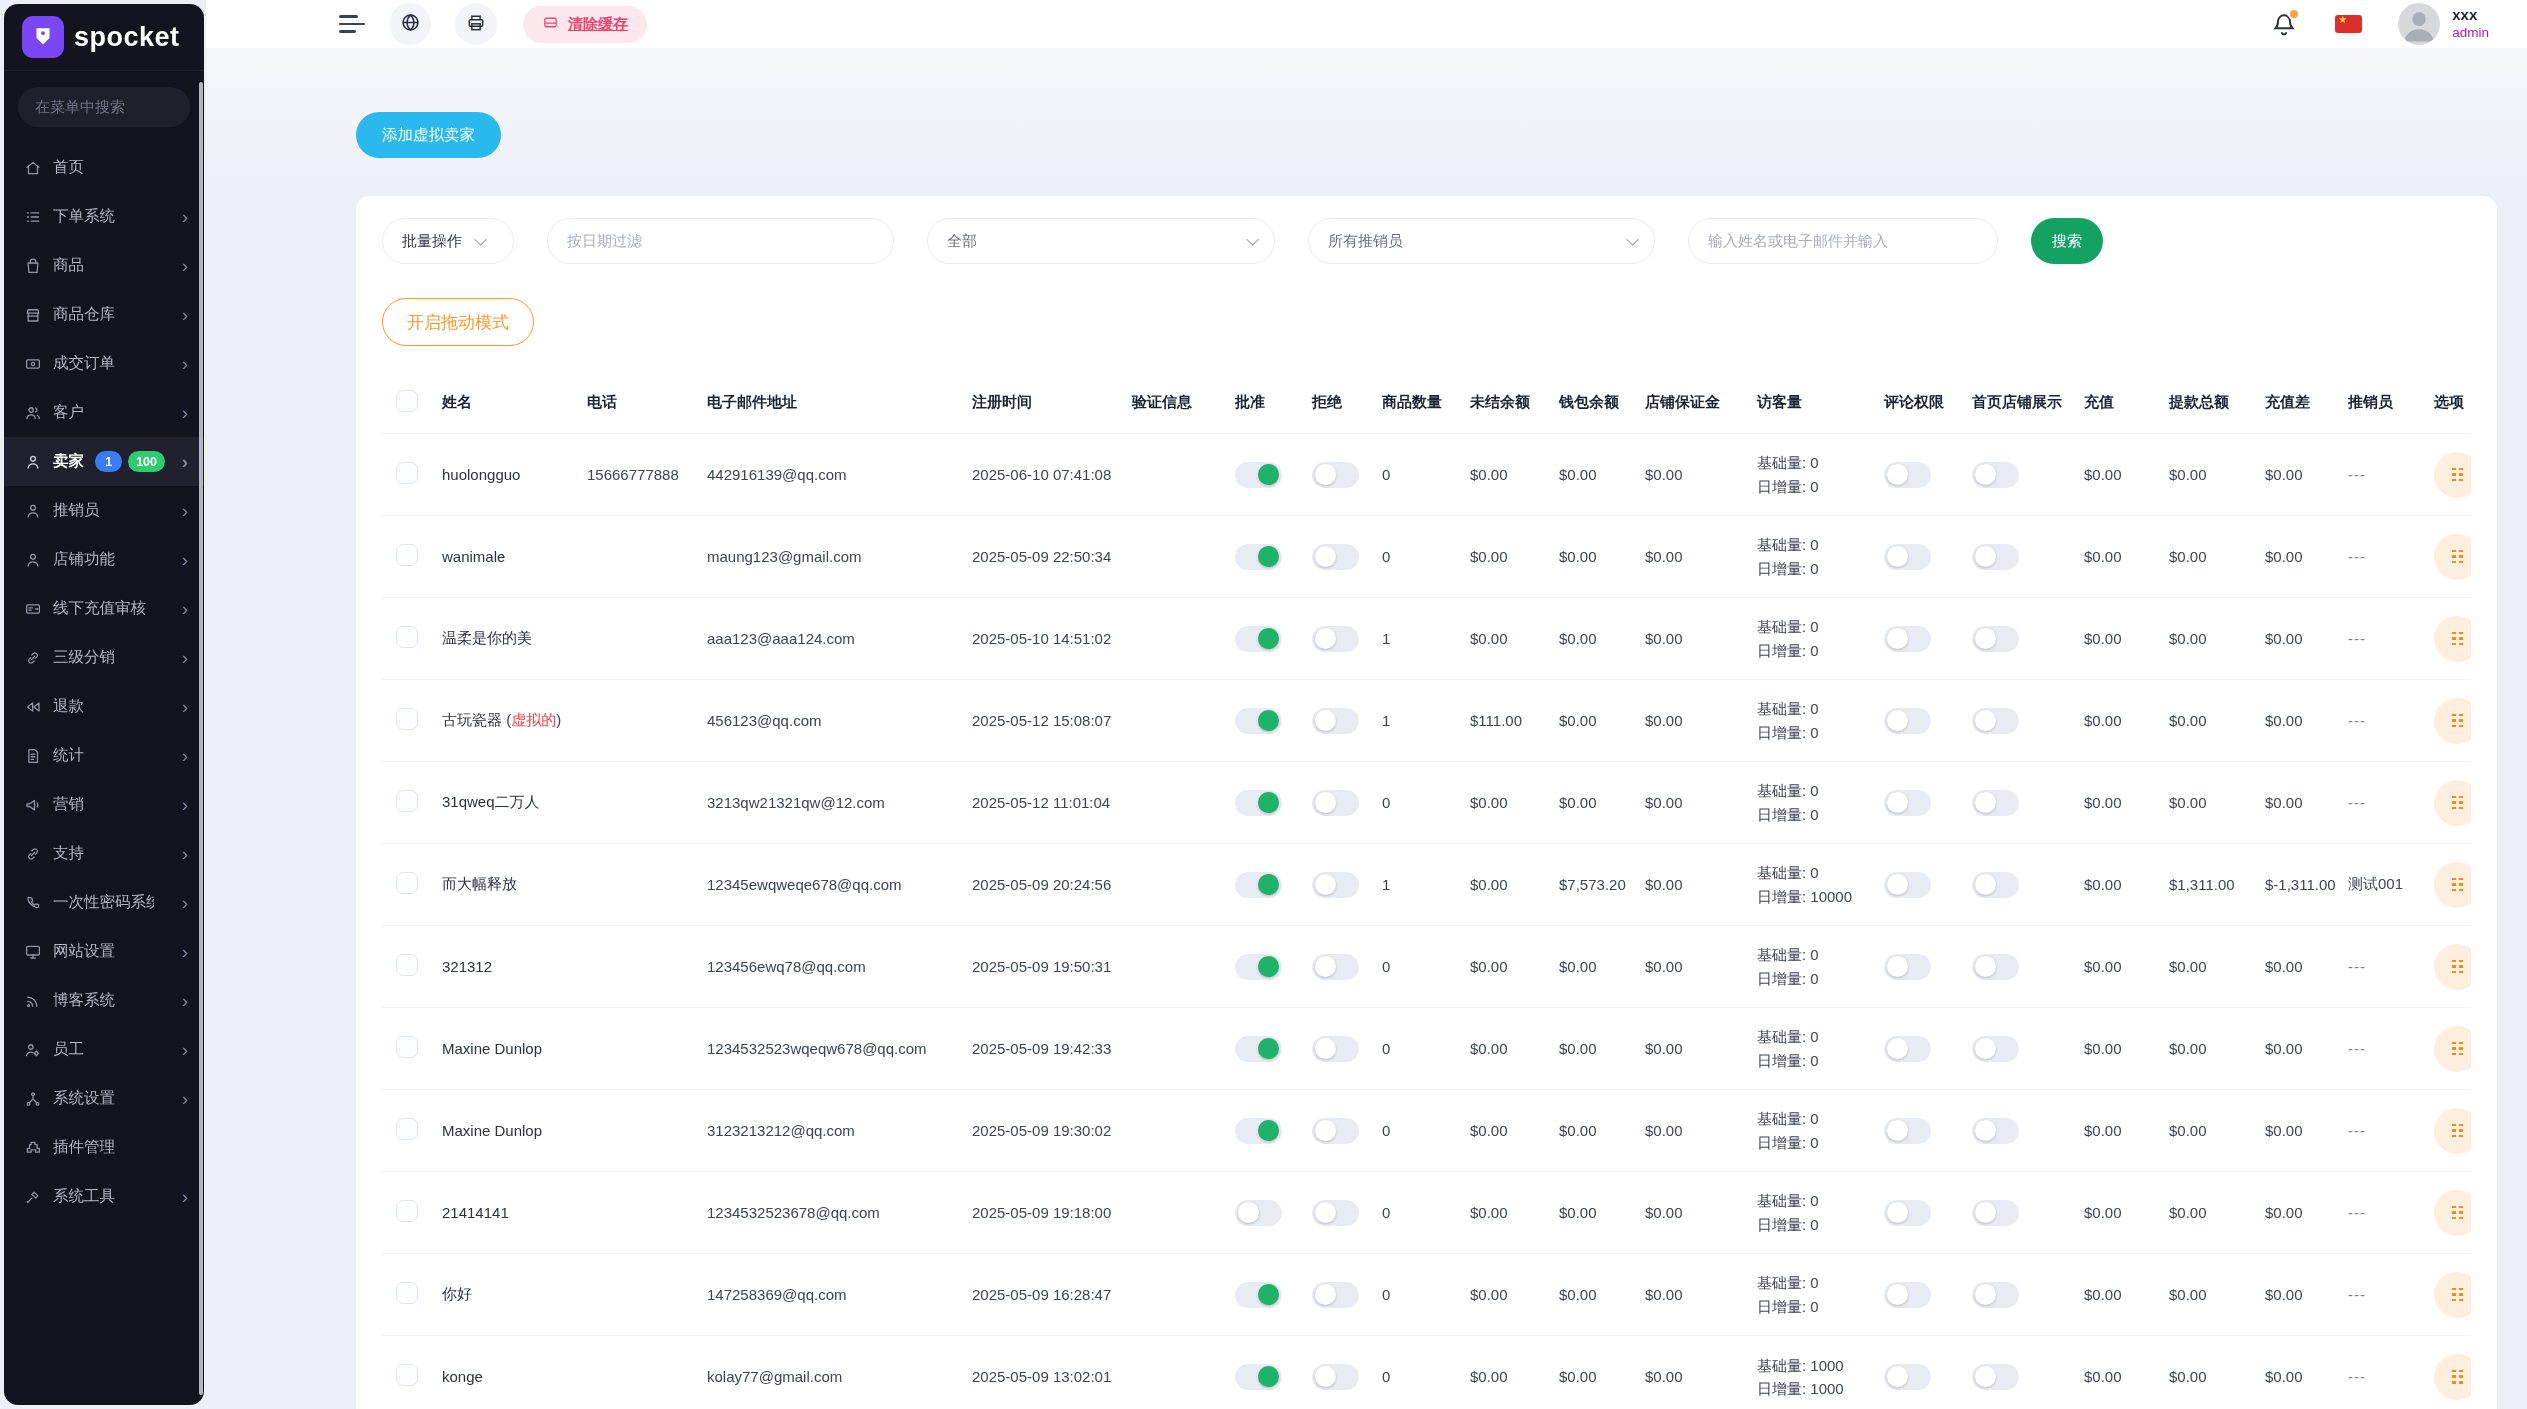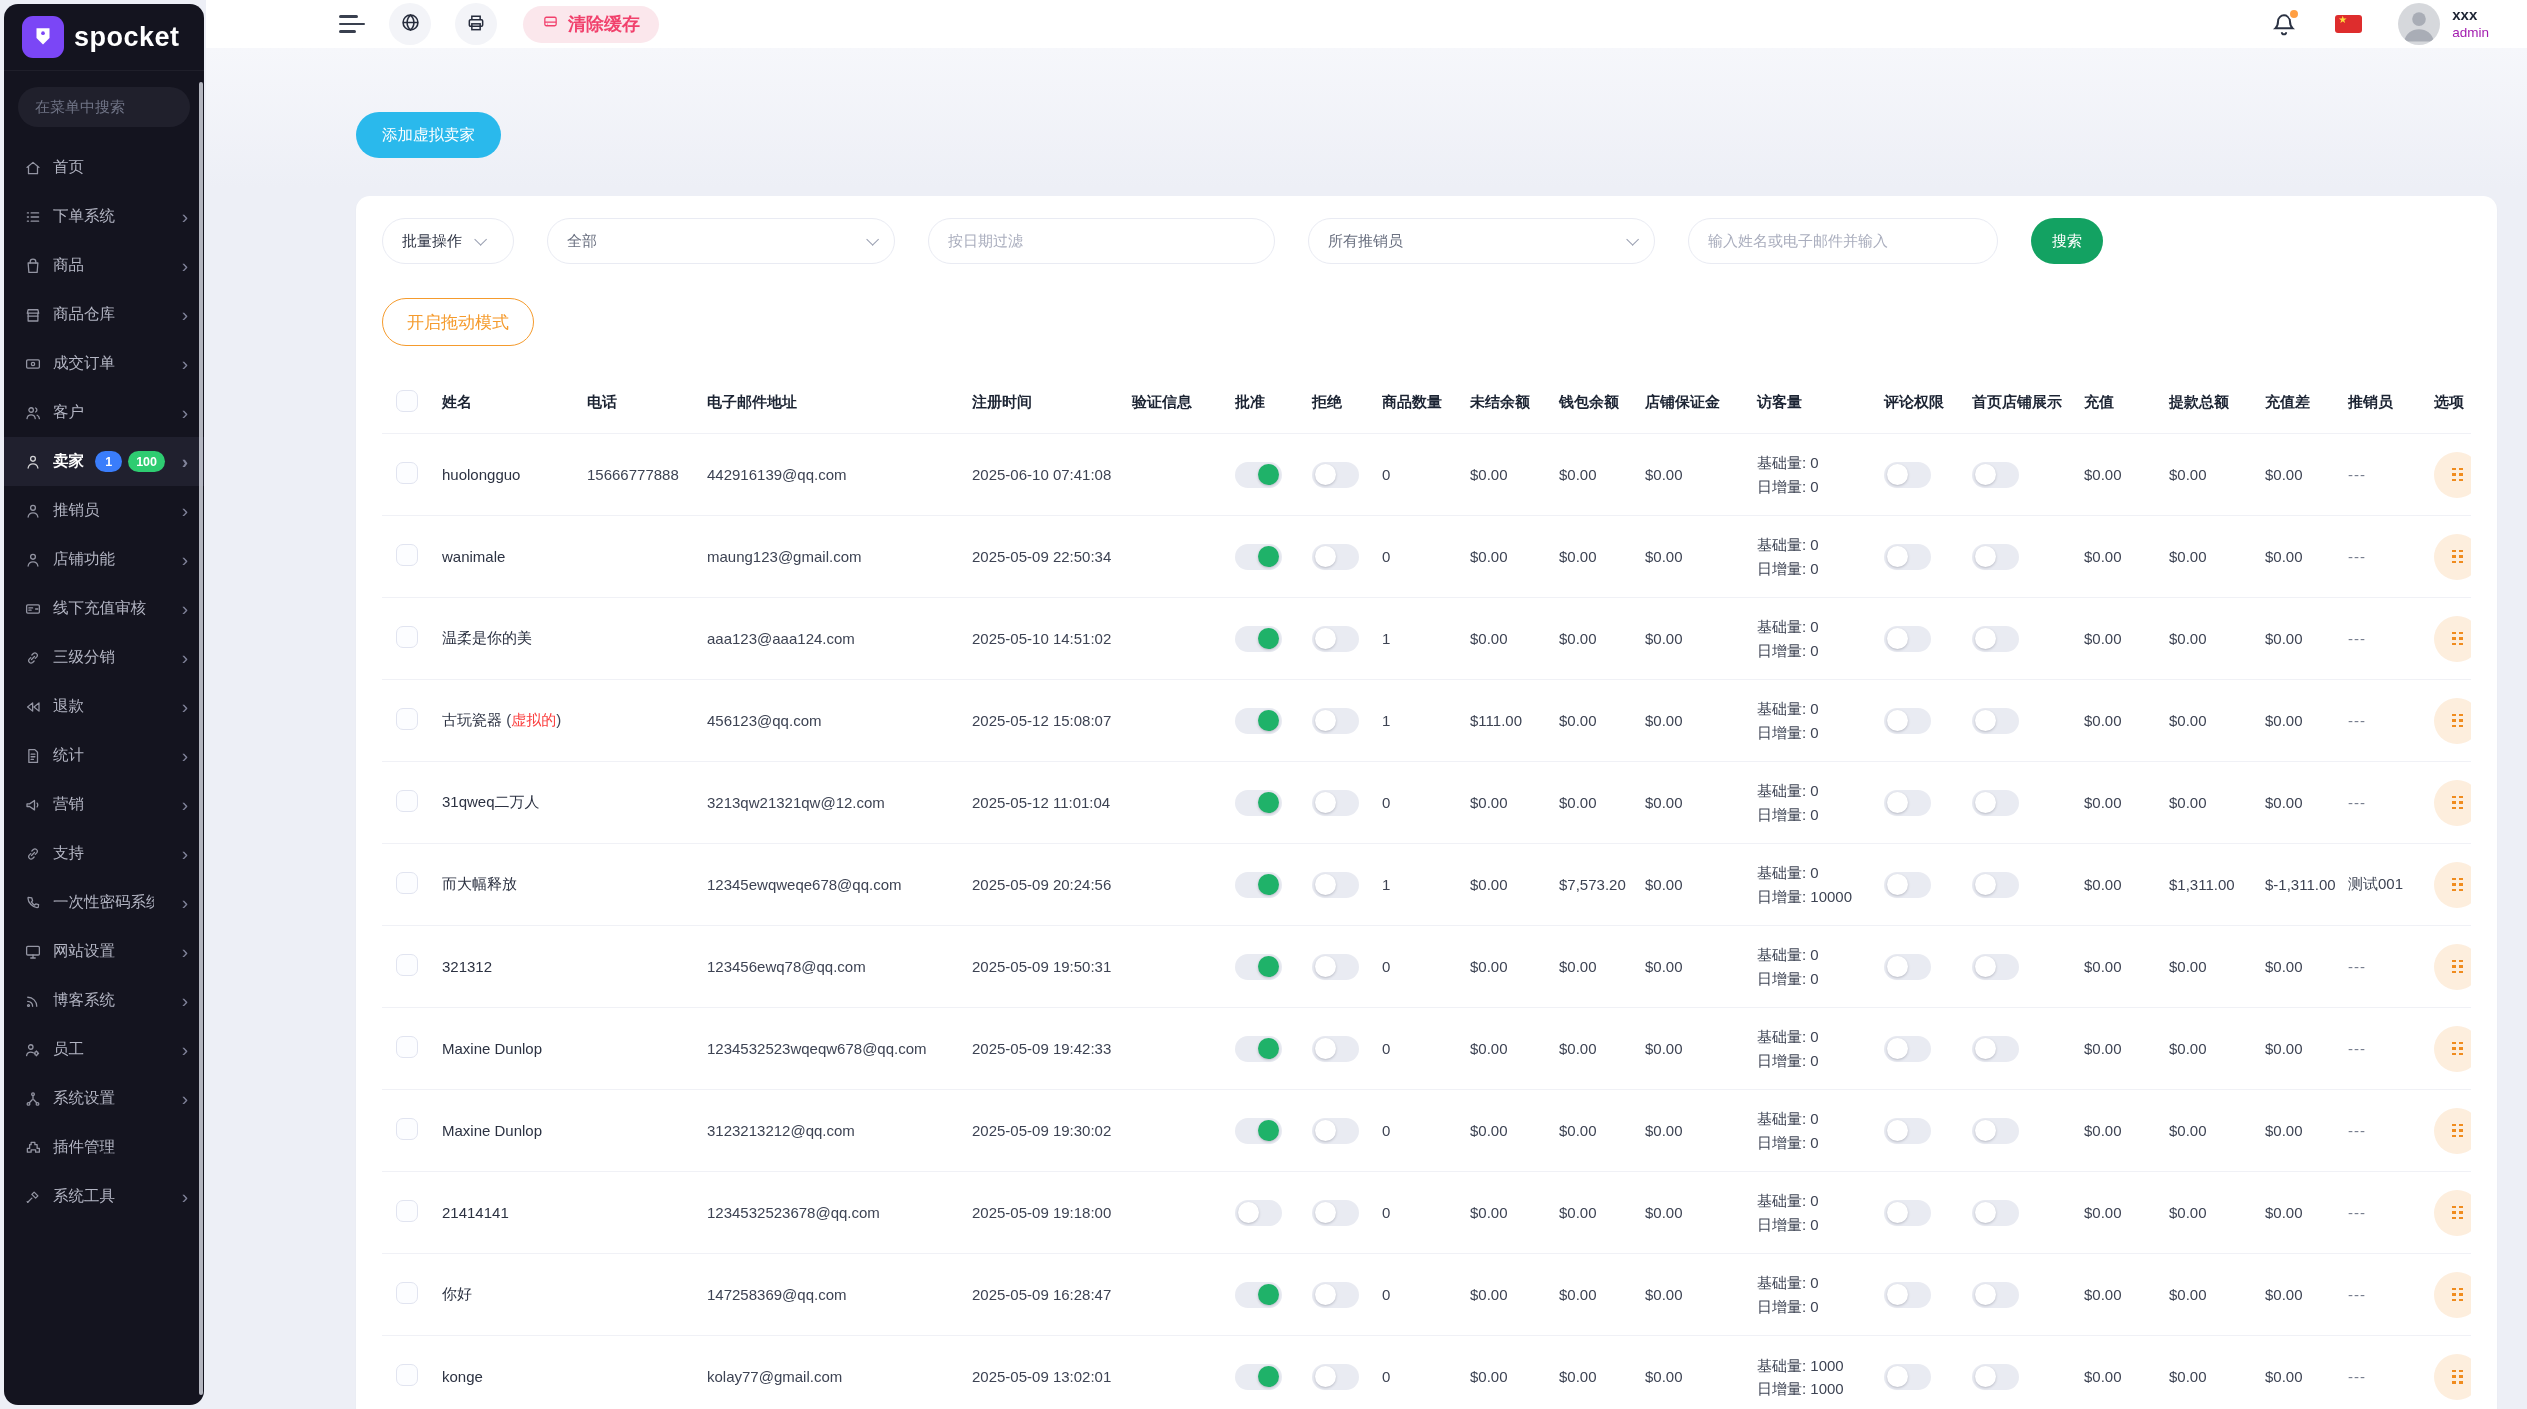--- a/index.html
+++ b/index.html
@@ -38,22 +38,22 @@
     padding:0 38px 0 133px; flex:0 0 48px; }
   .hamburger { width:26px; display:flex; flex-direction:column; gap:5px; cursor:pointer; }
   .hamburger span { height:2.6px; border-radius:2px; background:#39404f; display:block; }
   .hamburger span:nth-child(1){ width:19px; }
   .hamburger span:nth-child(2){ width:26px; }
   .hamburger span:nth-child(3){ width:17px; }
   .circle-btn { width:42px; height:42px; border-radius:50%; background:#f3f4f8; border:none;
     display:flex; align-items:center; justify-content:center; margin-left:24px; cursor:pointer; }
   .circle-btn svg { width:21px; height:21px; stroke:#262c3c; }
   .cache-btn { margin-left:26px; height:37px; border:none; border-radius:19px; background:#fbe7ec;
-    color:#f1416c; font-size:18px; font-weight:600; display:flex; align-items:center; gap:9px;
-    padding:0 19px; cursor:pointer; font-family:inherit; }
+    color:#f1416c; font-size:15px; font-weight:600; display:flex; align-items:center; gap:9px;
+    padding:0 19px; cursor:pointer; font-family:inherit;text-decoration:underline; }
   .cache-btn svg { width:17px; height:17px; stroke:#f1416c; }
   .topbar-spacer { flex:1; }
   .bell-wrap { position:relative; width:26px; height:26px; cursor:pointer; }
   .bell-wrap svg { width:26px; height:26px; stroke:#2a3142; }
   .bell-dot { position:absolute; top:-3px; right:-3px; width:12px; height:12px; border-radius:50%;
     background:#ff9f43; border:2px solid #fff; }
   .flag { width:27px; height:18px; border-radius:3px; background:#de2d2d; margin-left:38px;
     position:relative; cursor:pointer; }
   .flag .star { position:absolute; left:3px; top:-1px; color:#ffde3c; font-size:10px; }
   .avatar { width:42px; height:42px; border-radius:50%; background:#d6d8dc; margin-left:36px;
@@ -439,25 +439,25 @@
 
     <div class="content">
       <button class="add-btn">添加虚拟卖家</button>
 
       <div class="card">
         <div class="filters">
           <div class="pill p-bulk">
             <span>批量操作</span>
               <span class="caret"></span>
           </div>
+          <div class="pill p-date">按日期过滤</div>
           <div class="pill p-select p-all">
             <span>全部</span>
               <span class="caret"></span>
           </div>
-          <div class="pill p-date">按日期过滤</div>
           <div class="pill p-select p-sales">
             <span>所有推销员</span>
               <span class="caret"></span>
           </div>
           <div class="pill p-search">输入姓名或电子邮件并输入</div>
           <button class="search-btn">搜索</button>
         </div>
 
         <button class="drag-btn">开启拖动模式</button>
 

